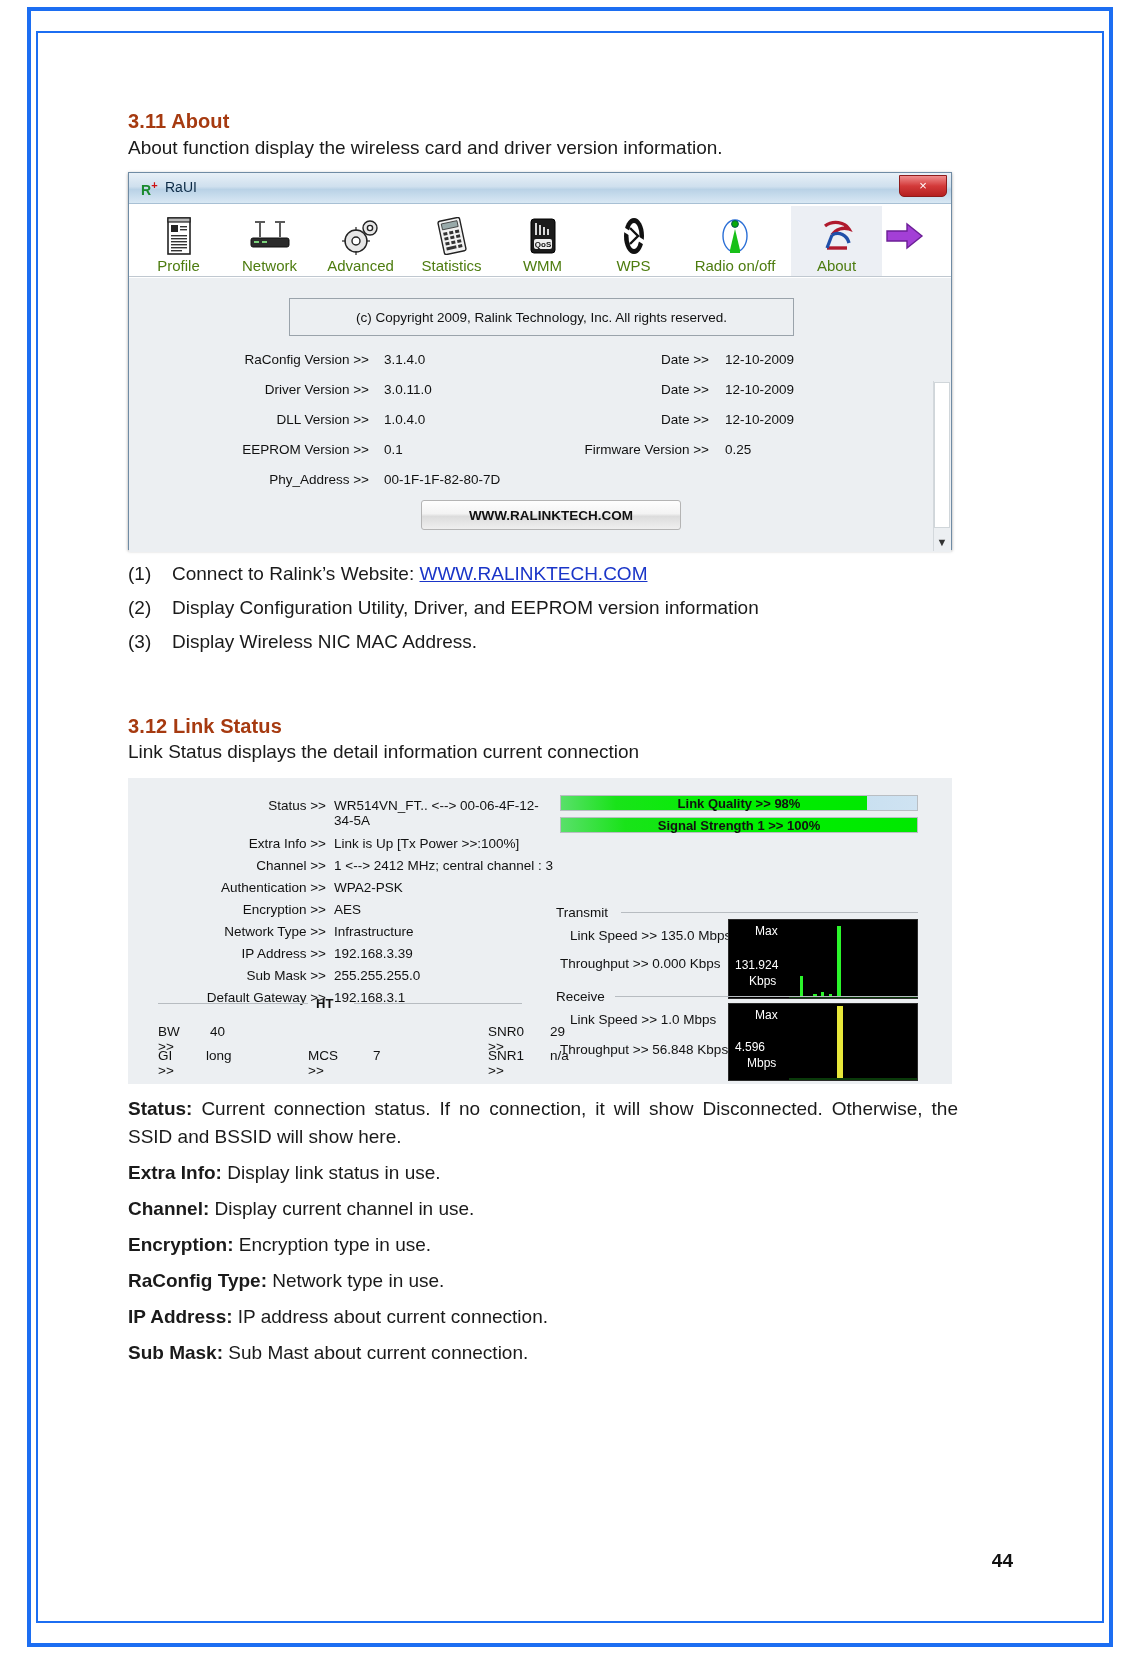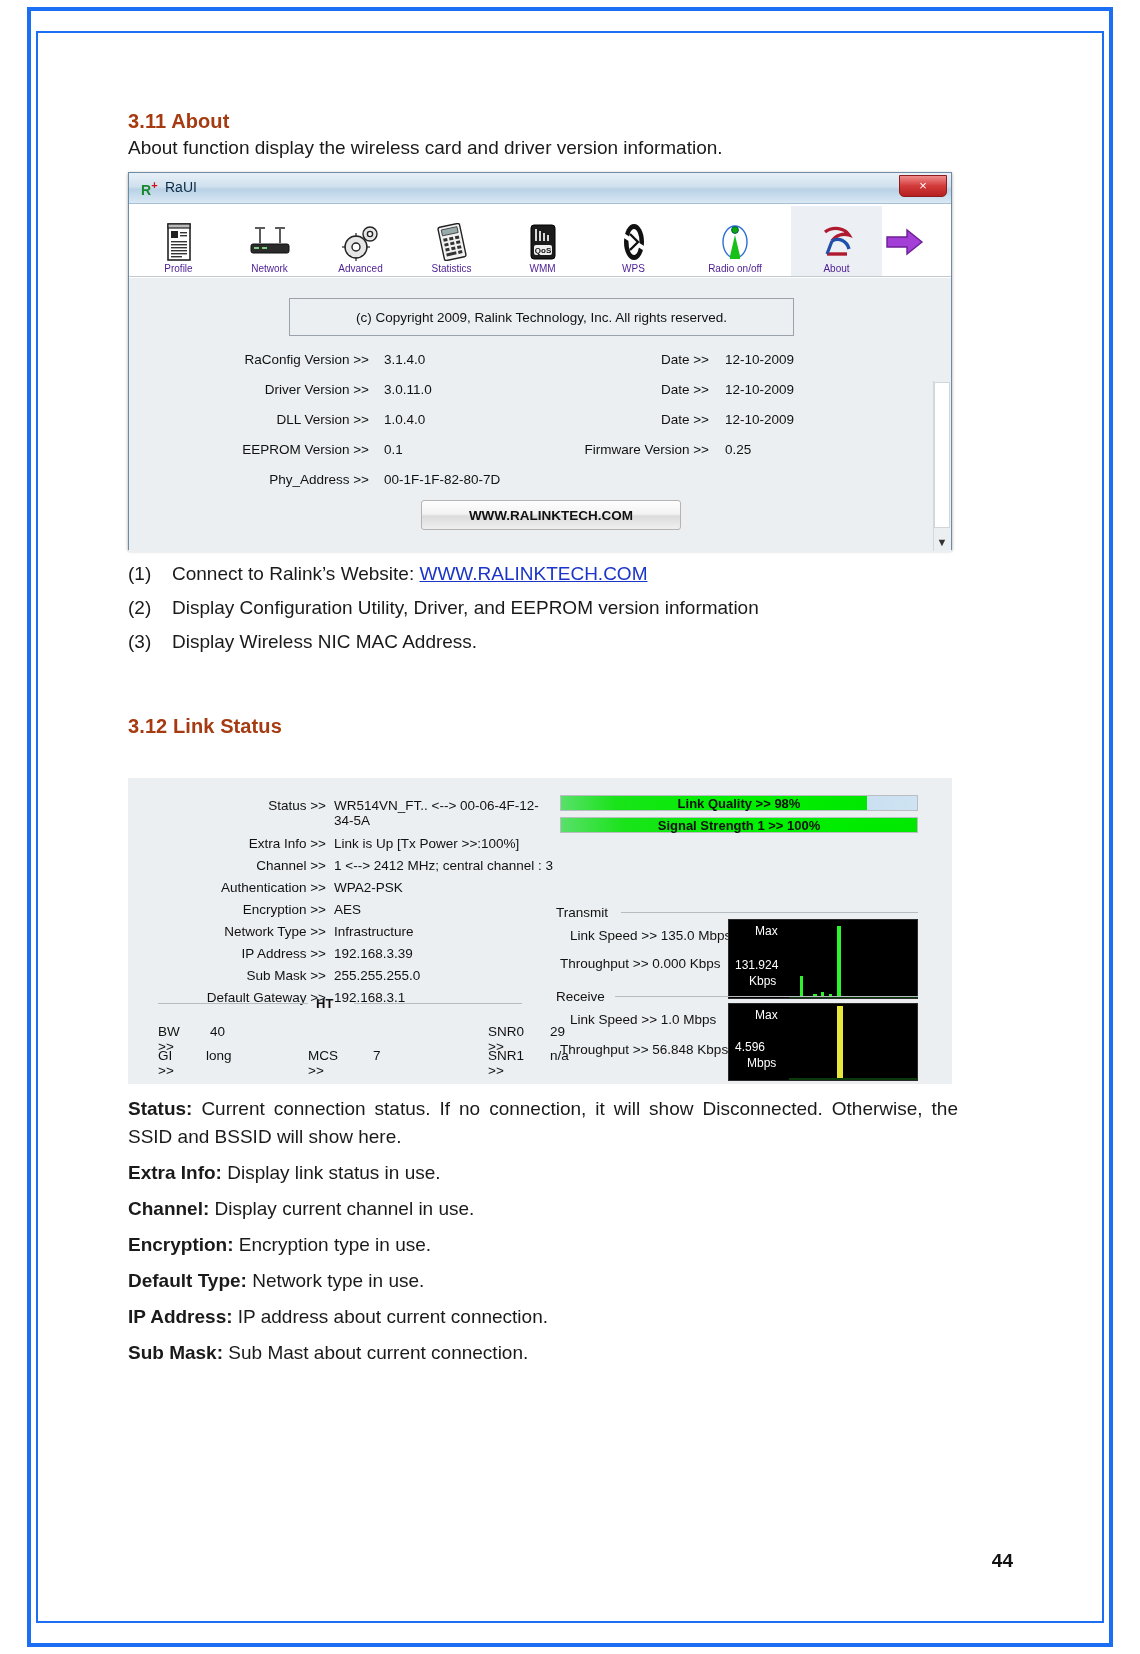--- a/index.html
+++ b/index.html
@@ -83,21 +83,21 @@
     display:flex; align-items:flex-end;
     padding:0 4px;
   }
   .tool{
     width:91px; height:70px; position:relative;
     display:flex; flex-direction:column; align-items:center; justify-content:flex-end;
     padding-bottom:2px; box-sizing:border-box;
   }
   .tool.active{ background:#eceff4; }
   .tool .ico{ height:42px; display:flex; align-items:center; justify-content:center; }
-  .tool .lbl{ font-size:10px; color:#4c1d95; white-space:nowrap; }
+  .tool .lbl{ font-size:15px; color:#4d7c0f; white-space:nowrap; }
   .tool.wide{ width:112px; }
   .tool.arrow{ width:46px; }
 
   .raui-body{
     position:relative; height:274px;
     background:#eceff2;
     border-top:1px solid #fff;
   }
   .copyright{
     position:absolute; left:160px; top:20px; width:505px; height:38px;
@@ -419,20 +419,21 @@
       <span class="num">(2)</span>
       <span>Display Configuration Utility, Driver, and EEPROM version information</span>
     </div>
     <div class="row">
       <span class="num">(3)</span>
       <span>Display Wireless NIC MAC Address.</span>
     </div>
   </div>
 
   <div class="h2" style="left:128px; top:703px;">3.12 Link Status</div>
+  <div class="para" style="left:128px; top:739px; width:800px;">Link Status displays the detail information current connection</div>
 
   <div class="linkstatus">
 
     <div class="ls-row" style="left:30px; top:20px; width:400px;">
       <span class="lab">Status &gt;&gt;</span>
       <span class="val">WR514VN_FT.. &lt;--&gt; 00-06-4F-12-34-5A</span>
     </div>
     <div class="ls-row" style="left:30px; top:58px; width:400px;">
       <span class="lab">Extra Info &gt;&gt;</span>
       <span class="val">Link is Up [Tx Power &gt;&gt;:100%]</span>
@@ -536,21 +537,21 @@
     <p>
       <b>Extra Info:</b><span> Display link status in use.</span>
     </p>
     <p>
       <b>Channel:</b><span> Display current channel in use.</span>
     </p>
     <p>
       <b>Encryption:</b><span> Encryption type in use.</span>
     </p>
     <p>
-      <b>Default Type:</b><span> Network type in use.</span>
+      <b>RaConfig Type:</b><span> Network type in use.</span>
     </p>
     <p>
       <b>IP Address:</b><span> IP address about current connection.</span>
     </p>
     <p>
       <b>Sub Mask:</b><span> Sub Mast about current connection.</span>
     </p>
   </div>
 
   <div class="pagenum">44</div>

